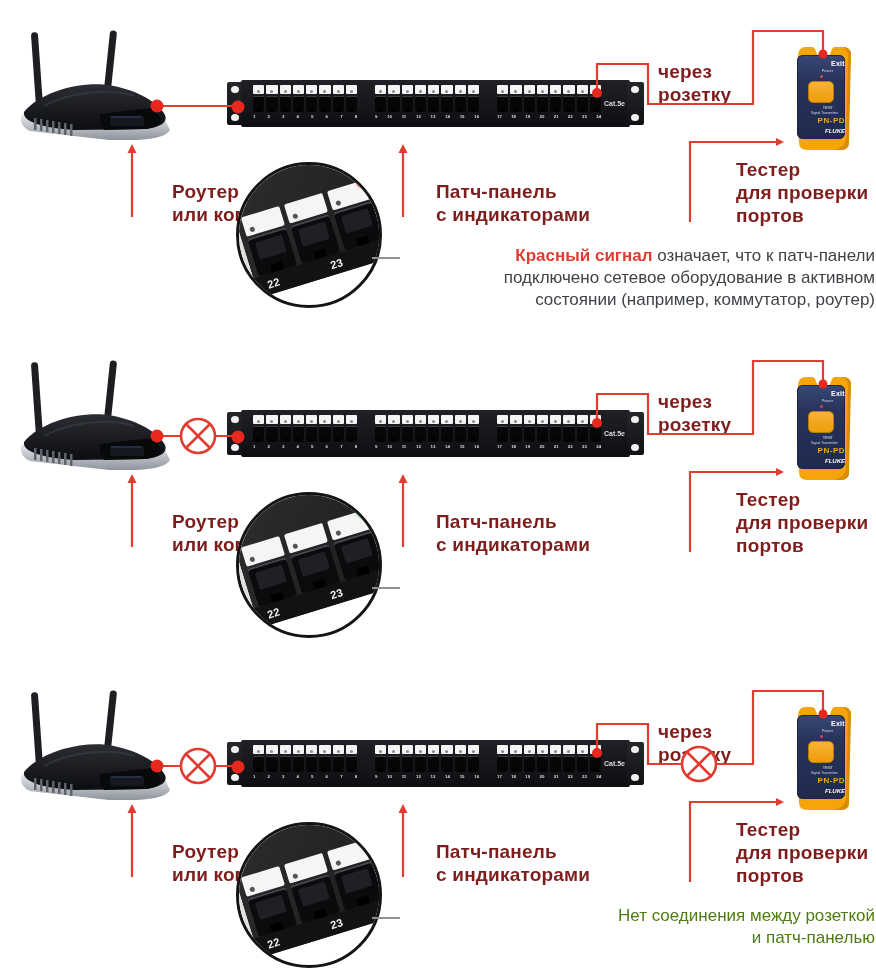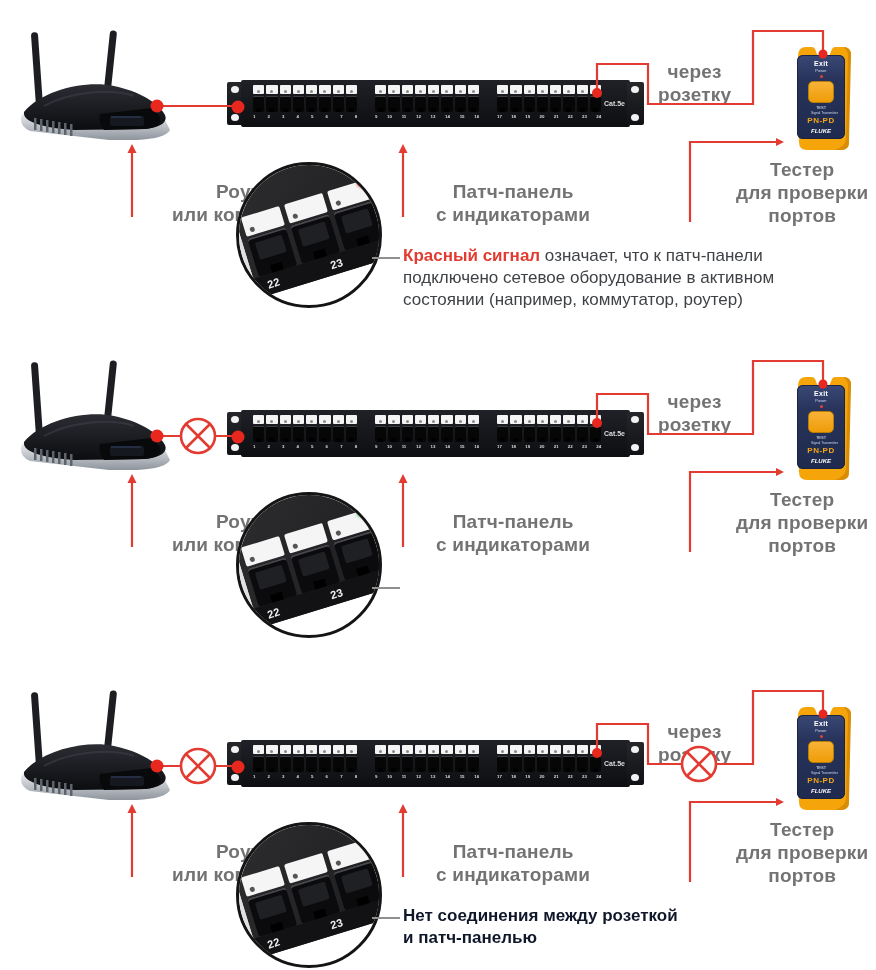--- a/index.html
+++ b/index.html
@@ -5,37 +5,37 @@
   html,body { margin:0; padding:0; background:#fff; }
   .canvas {
     position:relative; width:876px; height:970px; background:#fff;
     font-family:"Liberation Sans", sans-serif; overflow:hidden;
   }
   .section { position:absolute; left:0; width:876px; height:330px; }
   .sec-1 { top:0; } .sec-2 { top:330px; } .sec-3 { top:660px; height:310px; }
 
   
   .lbl {
-    position:absolute; white-space:pre-line; color:#737373;
-    font-size:19px; line-height:23px; font-weight:600; letter-spacing:.2px;text-align:center;
+    position:absolute; white-space:pre-line; color:#7f1d1d;
+    font-size:19px; line-height:23px; font-weight:600; letter-spacing:.2px;
   }
   .lbl-router { left:172px; top:180px; }
   .lbl-panel  { left:436px; top:180px; }
   .lbl-socket { left:658px; top:60px;  }
   .lbl-tester { left:712px; top:158px;margin-left:24px; }
 
   .annotation {
     position:absolute; left:403px; top:245px; width:472px;
     white-space:pre-line; font-size:17px; line-height:22px;
-    color:#3f4246; font-weight:500; margin:0;
+    color:#3f4246; font-weight:500; margin:0;text-align:right;
   }
   .annotation .head { font-weight:700; }
   .sec--red   .annotation .head { color:#e23b31; }
   .sec--green .annotation .head { color:#52b567; }
-  .sec--none  .annotation { font-weight:700; color:#0f172a; }
+  .sec--none  .annotation { font-weight:400; color:#4d7c0f; }
 
   
   .overlay { position:absolute; left:0; top:0; z-index:30; pointer-events:none; }
   .ln   { stroke:#e23b31; stroke-width:2.2; fill:none; }
   .lngr { stroke:#8f8f8f; stroke-width:2;   fill:none; }
   .dot  { fill:#e8281e; }
   .ah   { fill:#e23b31; }
   .xmark circle { fill:#fff; stroke:#e23b31; stroke-width:2.6; }
   .xmark path   { stroke:#e23b31; stroke-width:2.6; fill:none; stroke-linecap:round; }
 
@@ -116,21 +116,21 @@
 
   
   .router { position:absolute; left:14px; top:28px; z-index:5; }
 
   
   .tester { position:absolute; left:786px; top:40px; width:78px; height:114px; z-index:5; }
   .t-body { position:absolute; left:0; top:0; }
   .t-face {
     position:absolute; left:11px; top:15px; width:48px; height:84px;
     background:linear-gradient(180deg,#3a4876,#27335a 30%,#1f2a4e);
-    border-radius:6px; text-align:center; color:#fff; overflow:hidden;
+    border-radius:6px; text-align:right; color:#fff; overflow:hidden;
     box-shadow:inset 0 0 0 1px #1b2440;
   }
   .t-exit  { font-size:7px; font-weight:700; margin-top:5px; letter-spacing:.3px; }
   .t-power { font-size:8px; transform:scale(.5); color:#ccd4ec; margin-top:-1px; }
   .t-pled  { width:3px; height:3px; background:#e04038; border-radius:50%; margin:0 auto; }
   .t-btn   {
     width:24px; height:20px; margin:3px auto 0;
     background:linear-gradient(#f7b338,#ef9c07);
     border:1px solid #b97f05; border-radius:5px;
   }

